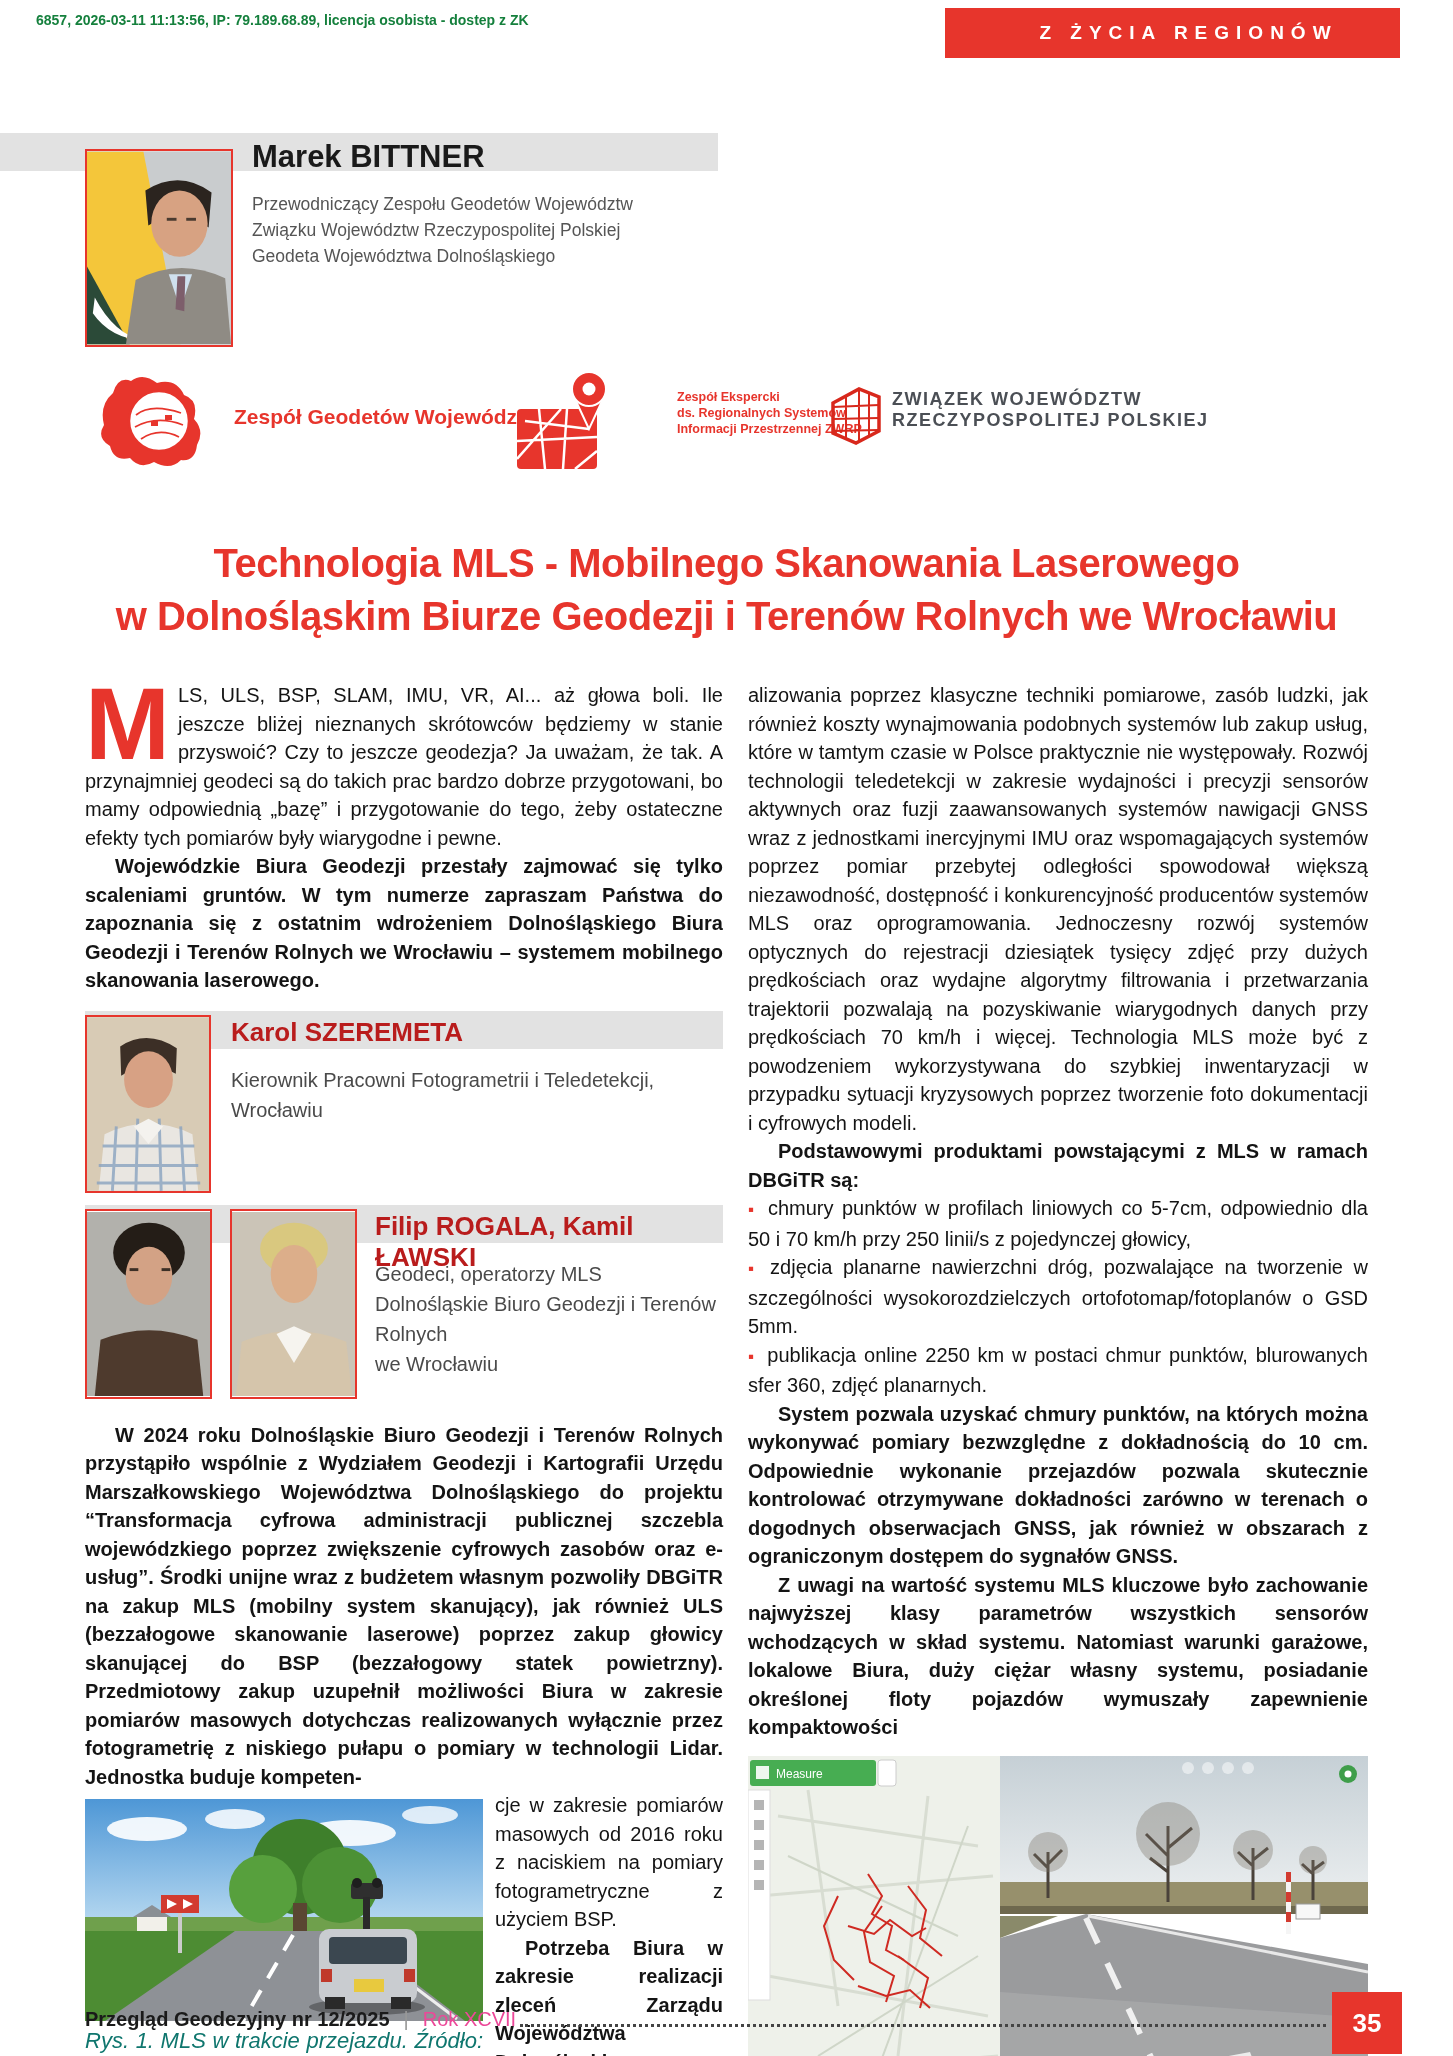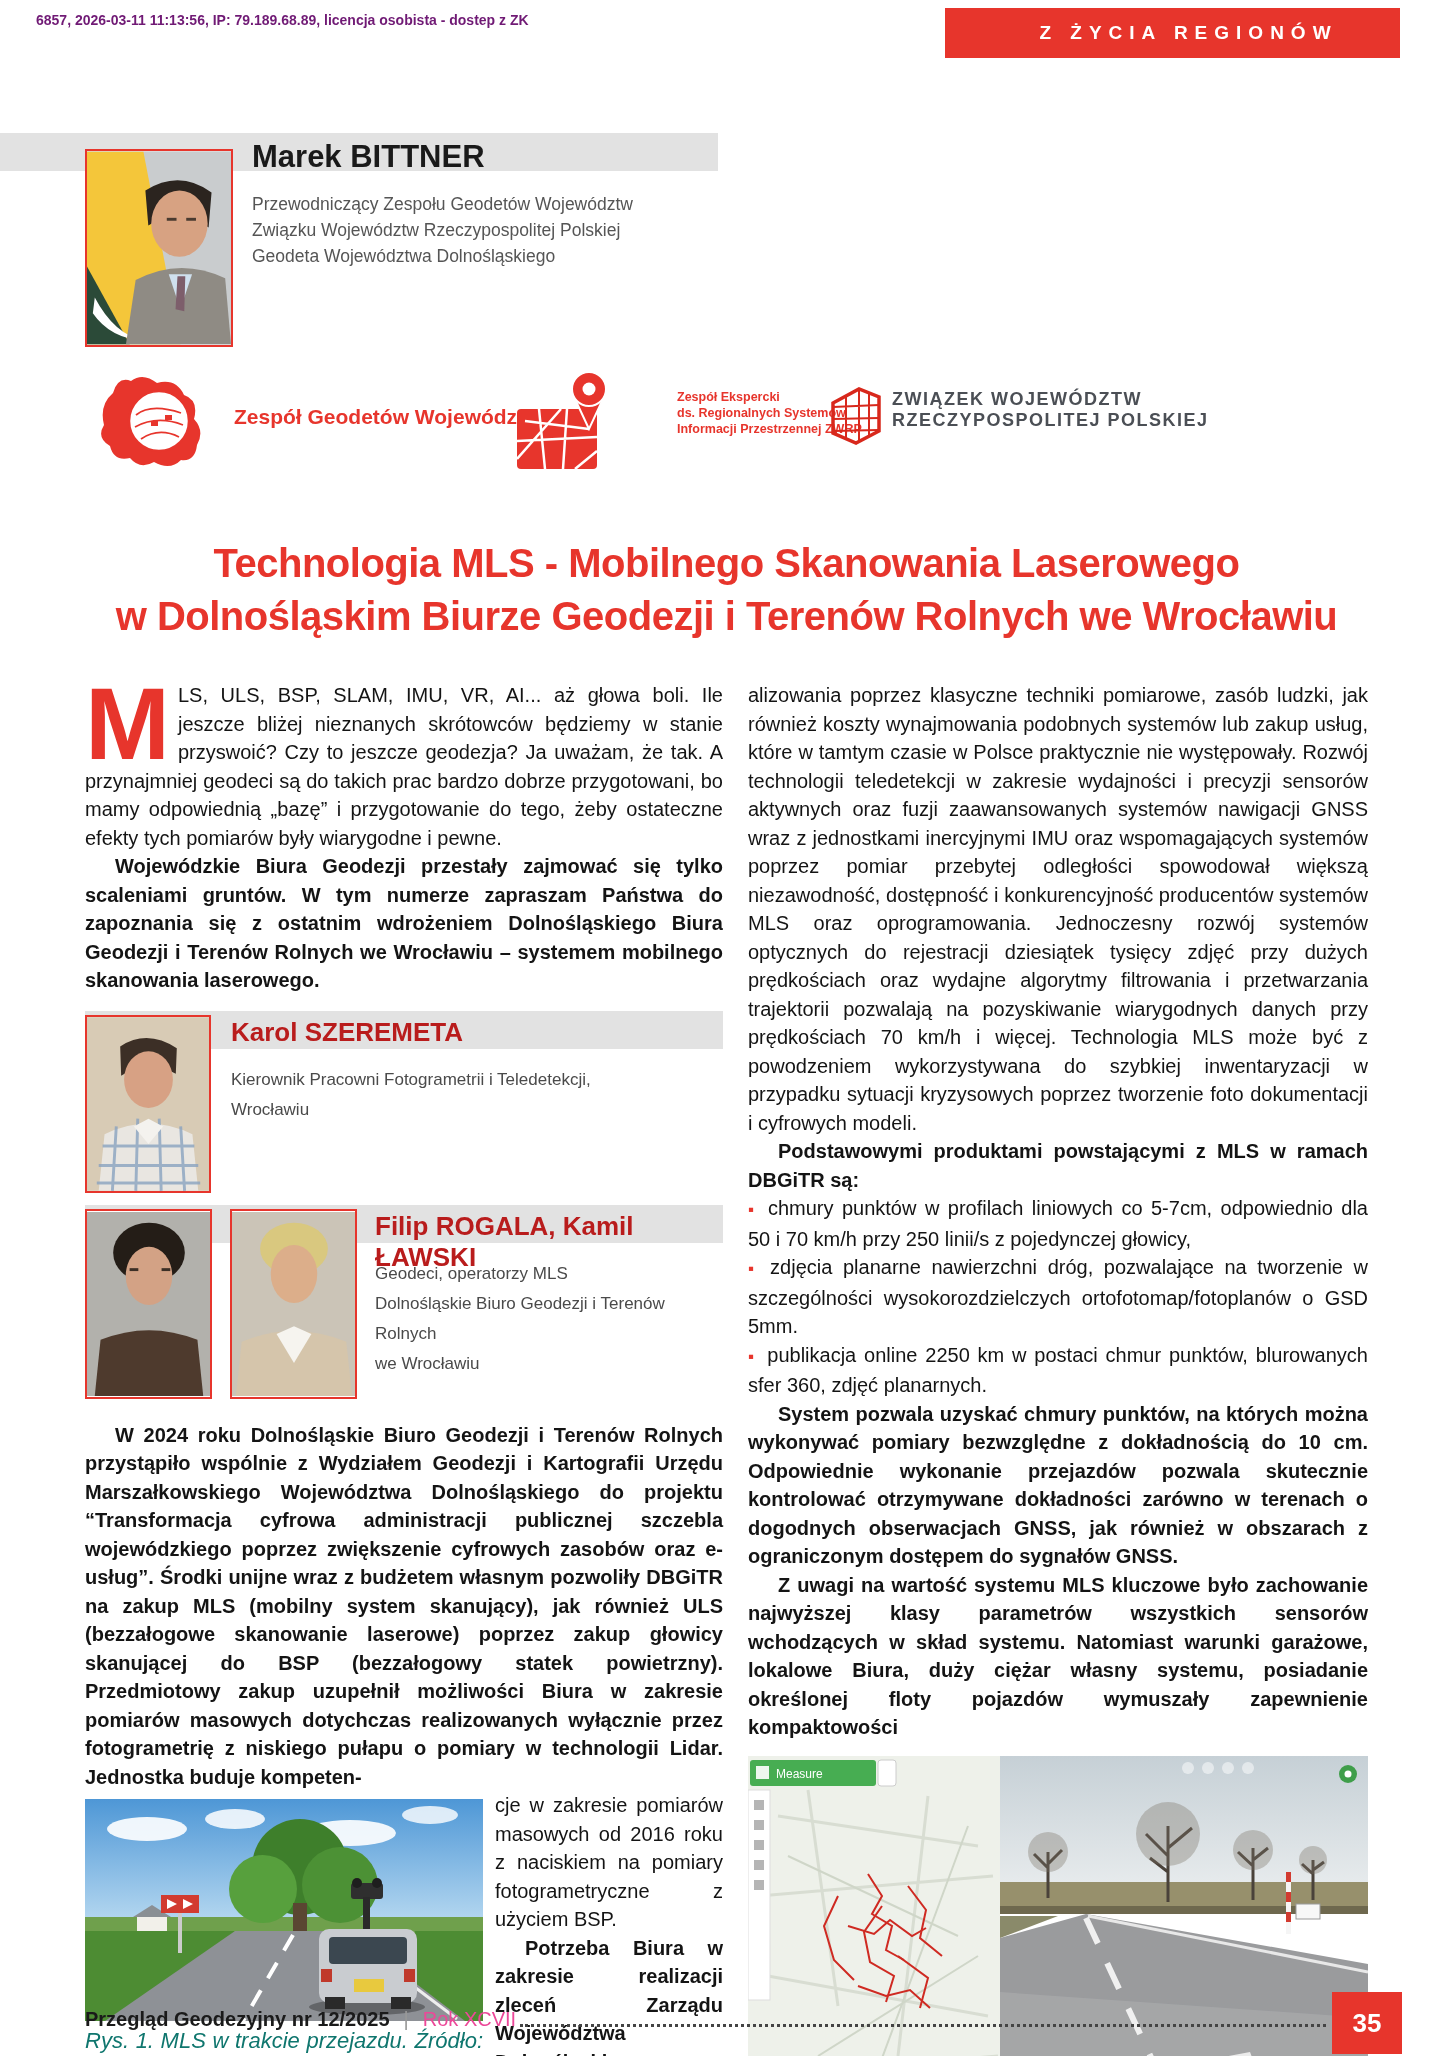--- a/index.html
+++ b/index.html
@@ -2,21 +2,21 @@
 <html><head>
 <meta charset="utf-8">
 <style>
   html,body{margin:0;padding:0;background:#888;}
   .page{
     position:relative;width:1453px;height:2056px;background:#ffffff;
     font-family:"Liberation Sans", sans-serif;color:#111;overflow:hidden;
     margin:0 auto;
   }
   
-  .meta-line{position:absolute;left:36px;top:12px;font-size:14px;font-weight:bold;color:#701a75;letter-spacing:0;}
+  .meta-line{position:absolute;left:36px;top:12px;font-size:14px;font-weight:bold;color:#15803d;letter-spacing:0;}
   .banner{
     position:absolute;left:945px;top:8px;width:423px;height:50px;background:#e7352c;
     display:flex;align-items:center;justify-content:center;padding-left:32px;
   }
   .banner span{color:#fff;font-size:19px;font-weight:bold;letter-spacing:7px;}
   
   .content{position:absolute;left:85px;top:133px;width:1283px;}
   
   .author-hero{position:relative;height:218px;}
   .author-hero .graybar{position:absolute;left:-85px;top:0;width:718px;height:38px;background:#e2e2e2;}
@@ -38,21 +38,21 @@
   .col-left{width:638px;}
   .col-right{width:620px;}
   p.body{margin:0;font-size:20px;line-height:28.5px;text-align:justify;color:#141414;}
   p.indent{text-indent:30px;font-weight:bold;}
   .dropcap{float:left;color:#e7352c;font-size:102px;line-height:82px;font-weight:bold;margin:2px 8px 0 0;}
   
   .author-box{position:relative;margin-top:16px;}
   .author-box .graybar{position:absolute;left:0;top:0;width:638px;height:38px;background:#e2e2e2;}
   .author-box .photo{position:absolute;top:4px;border:2px solid #e7352c;box-sizing:border-box;background:#fff;}
   .author-box .name{position:absolute;font-size:26px;font-weight:bold;color:#b91c1c;top:6px;}
-  .author-box .roles{position:absolute;top:54px;font-size:17px;color:#4a4a4a;line-height:30px;}
+  .author-box .roles{position:absolute;top:54px;font-size:20px;color:#4a4a4a;line-height:30px;}
   .box-karol{height:186px;}
   .box-karol .photo{left:0;width:126px;height:178px;}
   .box-karol .name,.box-karol .roles{left:146px;}
   .box-rogala{height:200px;margin-top:8px;}
   .box-rogala .photo-1{left:0;width:127px;height:190px;}
   .box-rogala .photo-2{left:145px;width:127px;height:190px;}
   .box-rogala .name,.box-rogala .roles{left:290px;}
   
   .fig1{float:left;width:398px;margin:8px 12px 0 0;}
   .fig1 svg{display:block;}

